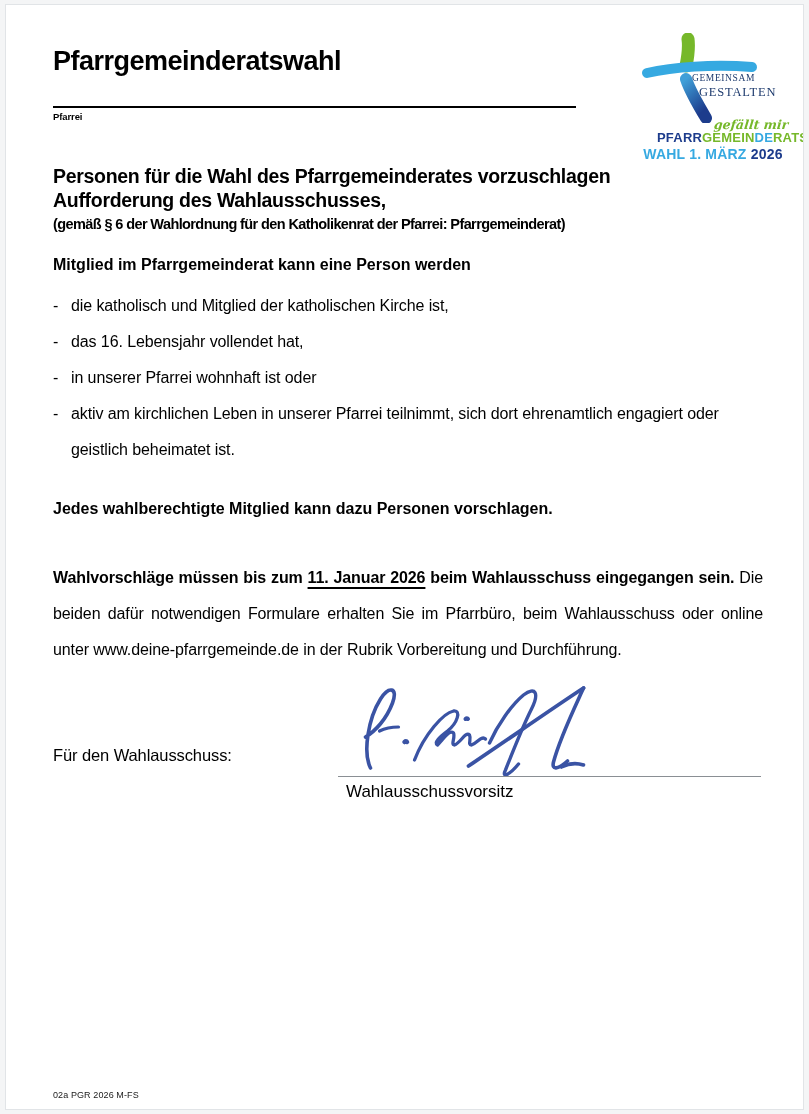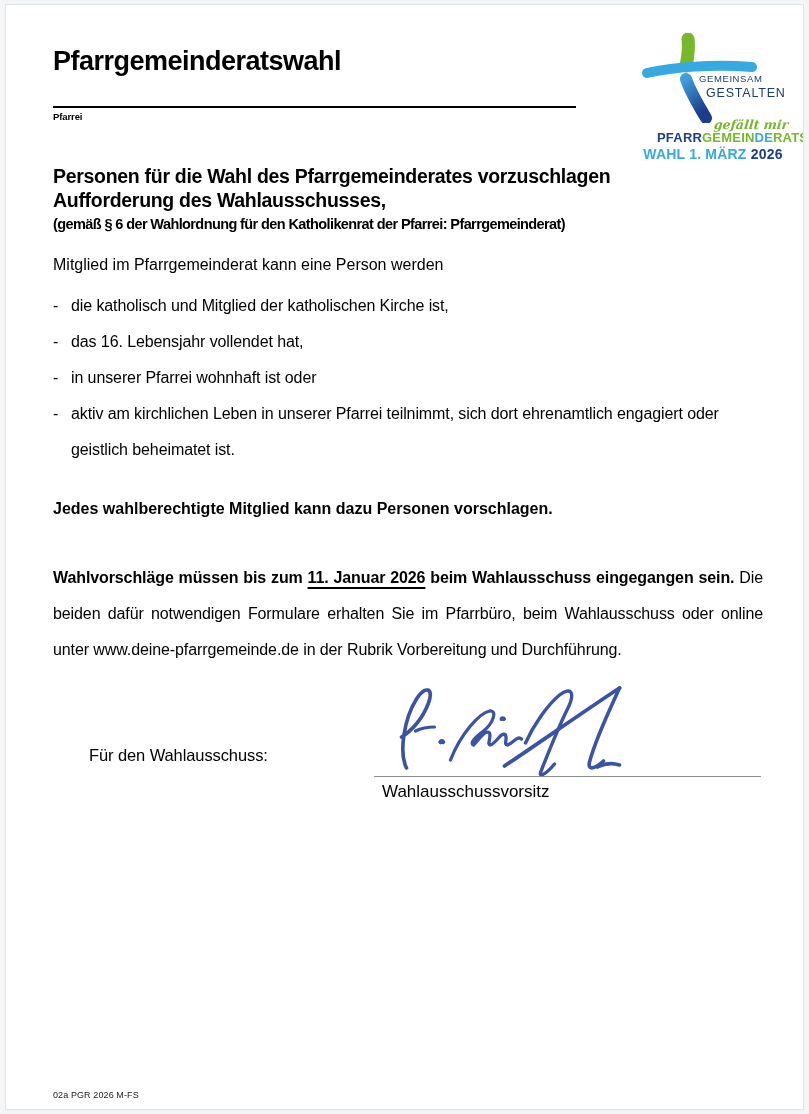--- a/index.html
+++ b/index.html
@@ -38,21 +38,21 @@
     letter-spacing: -0.1px;
   }
 
   
   .logo-box {
     position: absolute;
     top: 28px; right: 14px;
     width: 152px; height: 134px;
   }
   .cross-svg { position: absolute; left: 2px; top: 0; width: 120px; height: 90px; }
-  .tagline { position: absolute; left: 62px; top: 40px; }
+  .tagline { position: absolute; left: 55px; top: 40px; font-family: Liberation Serif, serif; }
   .tagline-1 { font-size: 9.5px; letter-spacing: 0.6px; color: #1e3b6e; }
   .tagline-2 { font-size: 12.5px; letter-spacing: 0.8px; color: #1e3b6e; margin-top: 2px; margin-left: 7px; }
   .tagline-script {
     position: absolute; left: 77px; top: 84px;
     font-family: "DejaVu Serif", serif;
     font-style: italic;
     font-weight: bold;
     font-size: 12.5px;
     color: #76b82a;
     transform: skewX(-6deg);
@@ -78,36 +78,36 @@
     letter-spacing: -0.3px;
   }
   .heading-note {
     font-size: 14.5px;
     font-weight: bold;
     margin-top: 4px;
     letter-spacing: -0.6px;
   }
   .body-text { font-size: 16px; line-height: 36px; letter-spacing: -0.1px; }
   .intro { margin-top: 23px; }
-  .sub-heading { margin-top: 23px; font-size: 16px; font-weight: normal; line-height: 20px; }
+  .sub-heading { margin-top: 23px; font-size: 16px; font-weight: bold; line-height: 20px; }
   .member-list { margin-top: 13px; }
   .list-row { display: flex; }
   .list-dash { width: 18px; flex: 0 0 18px; }
   .list-text { flex: 1; }
   .proposal-heading { margin-top: 31px; font-size: 16px; font-weight: bold; line-height: 20px; }
   .deadline-par { margin-top: 41px; text-align: justify; }
   .bold { font-weight: bold; }
   .date-underline {
     text-decoration: underline;
     text-decoration-thickness: 1.5px;
     text-underline-offset: 4px;
   }
 
   
-  .sig-block { position: relative; margin-top: 14px; height: 150px; margin-left: 36px; }
+  .sig-block { position: relative; margin-top: 14px; height: 150px; }
   .sig-label { position: absolute; left: 0; top: 64px; font-size: 16.5px; letter-spacing: -0.1px; }
   .sig-col { position: absolute; left: 285px; right: 2px; top: 0; }
   .sig-svg { display: block; width: 255px; height: 94px; margin-left: 8px; }
   .sig-line { border-top: 1.5px solid #8a8f94; }
   .sig-caption { font-size: 17px; padding: 5px 0 0 8px; }
 
   
   .footer-code {
     position: absolute;
     left: 47px; bottom: 9px;

